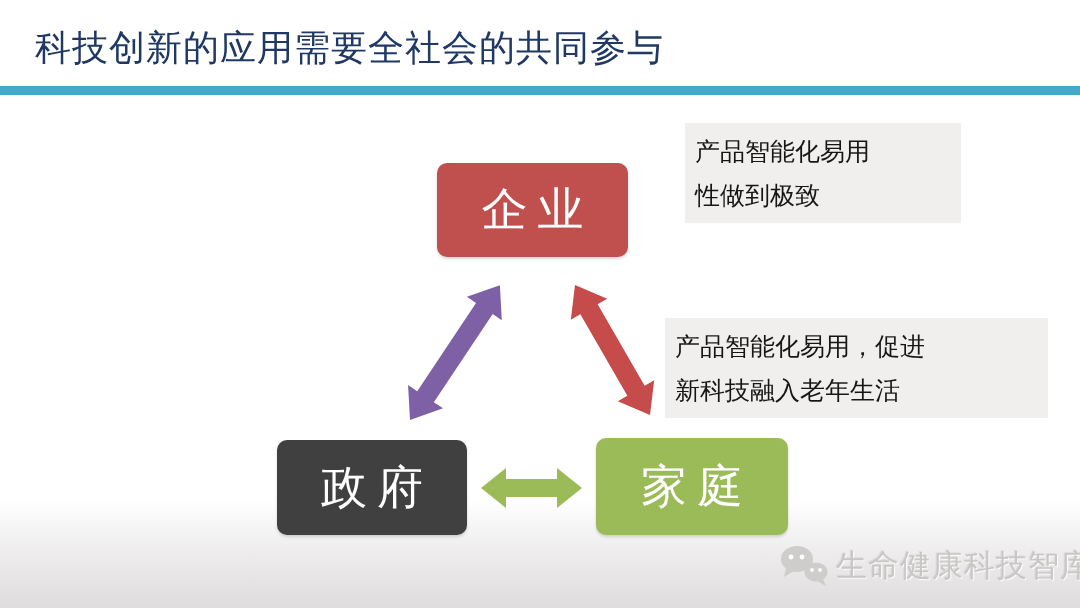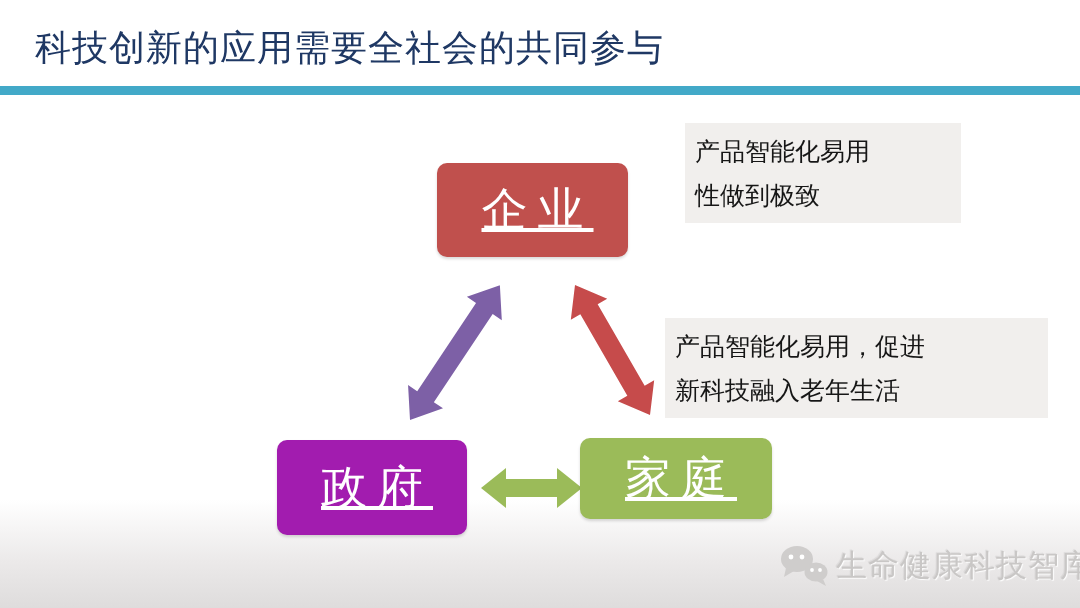--- a/index.html
+++ b/index.html
@@ -23,25 +23,24 @@
     position:absolute; left:0; top:86px; width:1080px; height:9px;
     background:#42A9C8;
   }
   .node {
     position:absolute;
     display:flex; align-items:center; justify-content:center;
     border-radius:10px;
     color:#ffffff;
     font-size:46px; letter-spacing:10px; text-indent:10px;
     box-shadow:0 2px 3px rgba(0,0,0,0.15);
-    text-decoration:underline;
   }
   .node-enterprise { left:437px; top:163px; width:191px; height:94px; background:#C0504D; }
   .node-government { left:277px; top:440px; width:190px; height:95px; background:#8064A2; }
-  .node-family     { left:580px; top:438px; width:192px; height:81px; background:#9BBB59;align-items:center; }
+  .node-family     { left:596px; top:438px; width:192px; height:97px; background:#9BBB59;align-items:center; }
   .note {
     position:absolute;
     background:#F1EFED;
     color:#161616;
     font-size:25px; line-height:44px;
     padding:6px 10px;
     box-sizing:border-box;
     white-space:nowrap;
   }
   .note-enterprise { left:685px; top:123px; width:276px; }
@@ -83,21 +82,21 @@
   </svg>
 
   <svg class="arrow arrow-government-family" width="101" height="44" viewBox="0 0 101 44">
     <polygon points="0,22 25,2 25,13 76,13 76,2 101,22 76,42 76,31 25,31 25,42" fill="#9BBB59"></polygon>
   </svg>
 
   <div class="node node-enterprise" style="background: rgb(192, 80, 77);">
     <span>企业</span>
   </div>
 
-  <div class="node node-government" style="background: #a21caf;">
+  <div class="node node-government" style="background: #404040;">
     <span>政府</span>
   </div>
 
   <div class="node node-family" style="background: rgb(155, 187, 89);">
     <span>家庭</span>
   </div>
 
   <div class="note note-enterprise" style="background: rgb(241, 239, 237);">
     <div>产品智能化易用</div>
     <div>性做到极致</div>

